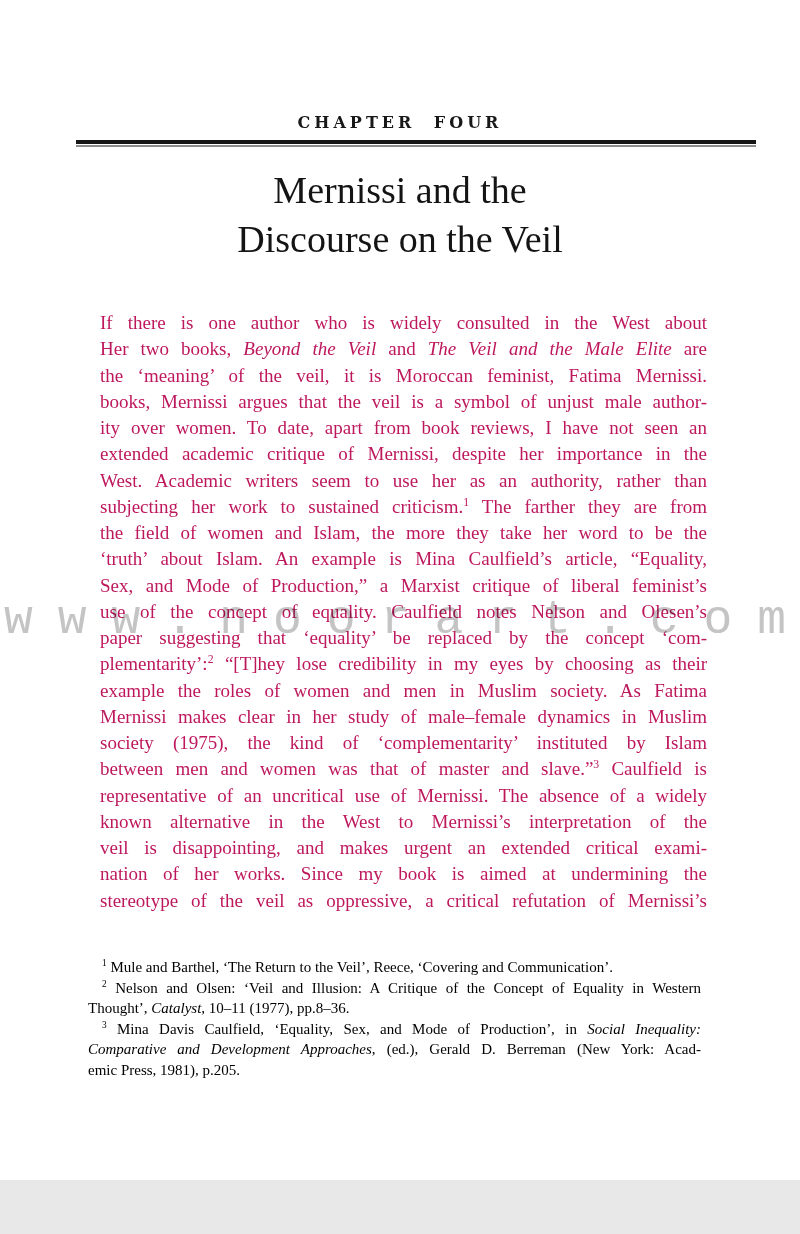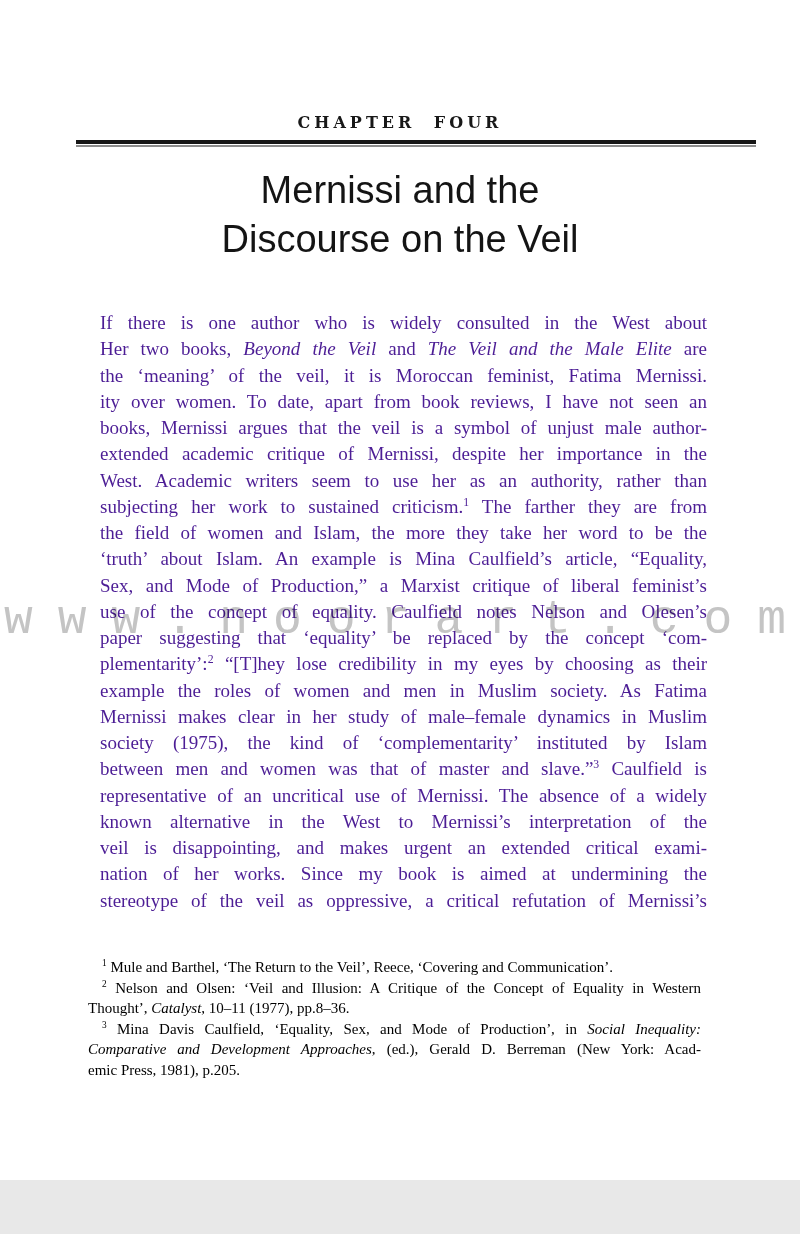--- a/index.html
+++ b/index.html
@@ -12,26 +12,26 @@
     position:absolute; top:113px; left:0; width:800px; text-align:center;
     font-family:"DejaVu Serif", serif; font-weight:bold; font-size:16px;
     letter-spacing:4px; word-spacing:9px; color:#181818;
   }
   .chapter-rule {
     position:absolute; top:140px; left:76px; width:680px; height:1px;
     border-top:4px solid #161616; border-bottom:2px solid #8c8c8c;
   }
   .chapter-title {
     position:absolute; top:166px; left:0; width:800px; text-align:center;
-    font-family:Liberation Sans, sans-serif; font-size:38px; line-height:49px;
+    font-family:Liberation Serif, serif; font-size:38px; line-height:49px;
     color:#141414;
   }
   .body-text {
     position:absolute; top:310px; left:100px; width:607px;
-    font-size:19px; line-height:26.25px; color:#4c1d95;
+    font-size:19px; line-height:26.25px; color:#be185d;
   }
   .footnotes {
     position:absolute; top:957px; left:88px; width:613px;
     font-size:15px; line-height:20.5px; color:#000000;
   }
   .line { white-space:normal; }
   .just { text-align:justify; text-align-last:justify; }
   .ind  { text-indent:14px; }
   .it   { font-style:italic; }
   .sup  { font-size:62%; vertical-align:super; line-height:0; }
@@ -54,22 +54,22 @@
 
   <div class="chapter-title">
     <div>Mernissi and the</div>
     <div>Discourse on the Veil</div>
   </div>
 
   <div class="body-text">
       <div class="line just"><span>If there is one author who is widely consulted in the West about</span></div>
       <div class="line just"><span>Her two books, </span><span class="it">Beyond the Veil</span><span> and </span><span class="it">The Veil and the Male Elite</span><span> are</span></div>
       <div class="line just"><span>the ‘meaning’ of the veil, it is Moroccan feminist, Fatima Mernissi.</span></div>
+      <div class="line just"><span>books, Mernissi argues that the veil is a symbol of unjust male author-</span></div>
       <div class="line just"><span>ity over women. To date, apart from book reviews, I have not seen an</span></div>
-      <div class="line just"><span>books, Mernissi argues that the veil is a symbol of unjust male author-</span></div>
       <div class="line just"><span>extended academic critique of Mernissi, despite her importance in the</span></div>
       <div class="line just"><span>West. Academic writers seem to use her as an authority, rather than</span></div>
       <div class="line just"><span>subjecting her work to sustained criticism.</span><span class="sup">1</span><span> The farther they are from</span></div>
       <div class="line just"><span>the field of women and Islam, the more they take her word to be the</span></div>
       <div class="line just"><span>‘truth’ about Islam. An example is Mina Caulfield’s article, “Equality,</span></div>
       <div class="line just"><span>Sex, and Mode of Production,” a Marxist critique of liberal feminist’s</span></div>
       <div class="line just"><span>use of the concept of equality. Caulfield notes Nelson and Olesen’s</span></div>
       <div class="line just"><span>paper suggesting that ‘equality’ be replaced by the concept ‘com-</span></div>
       <div class="line just"><span>plementarity’:</span><span class="sup">2</span><span> “[T]hey lose credibility in my eyes by choosing as their</span></div>
       <div class="line just"><span>example the roles of women and men in Muslim society. As Fatima</span></div>

